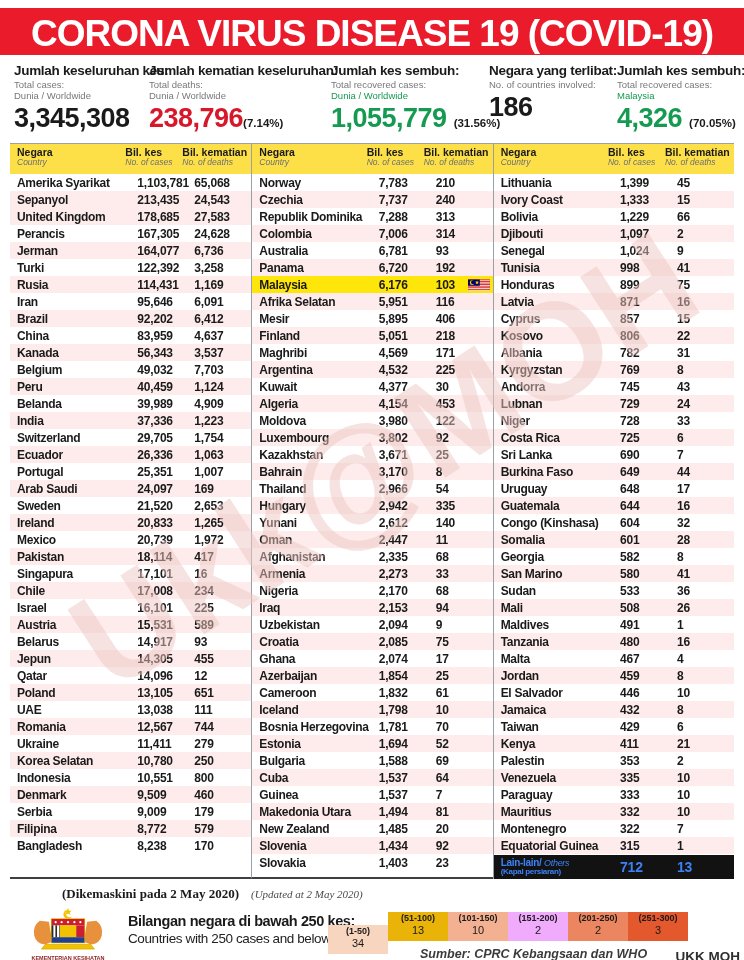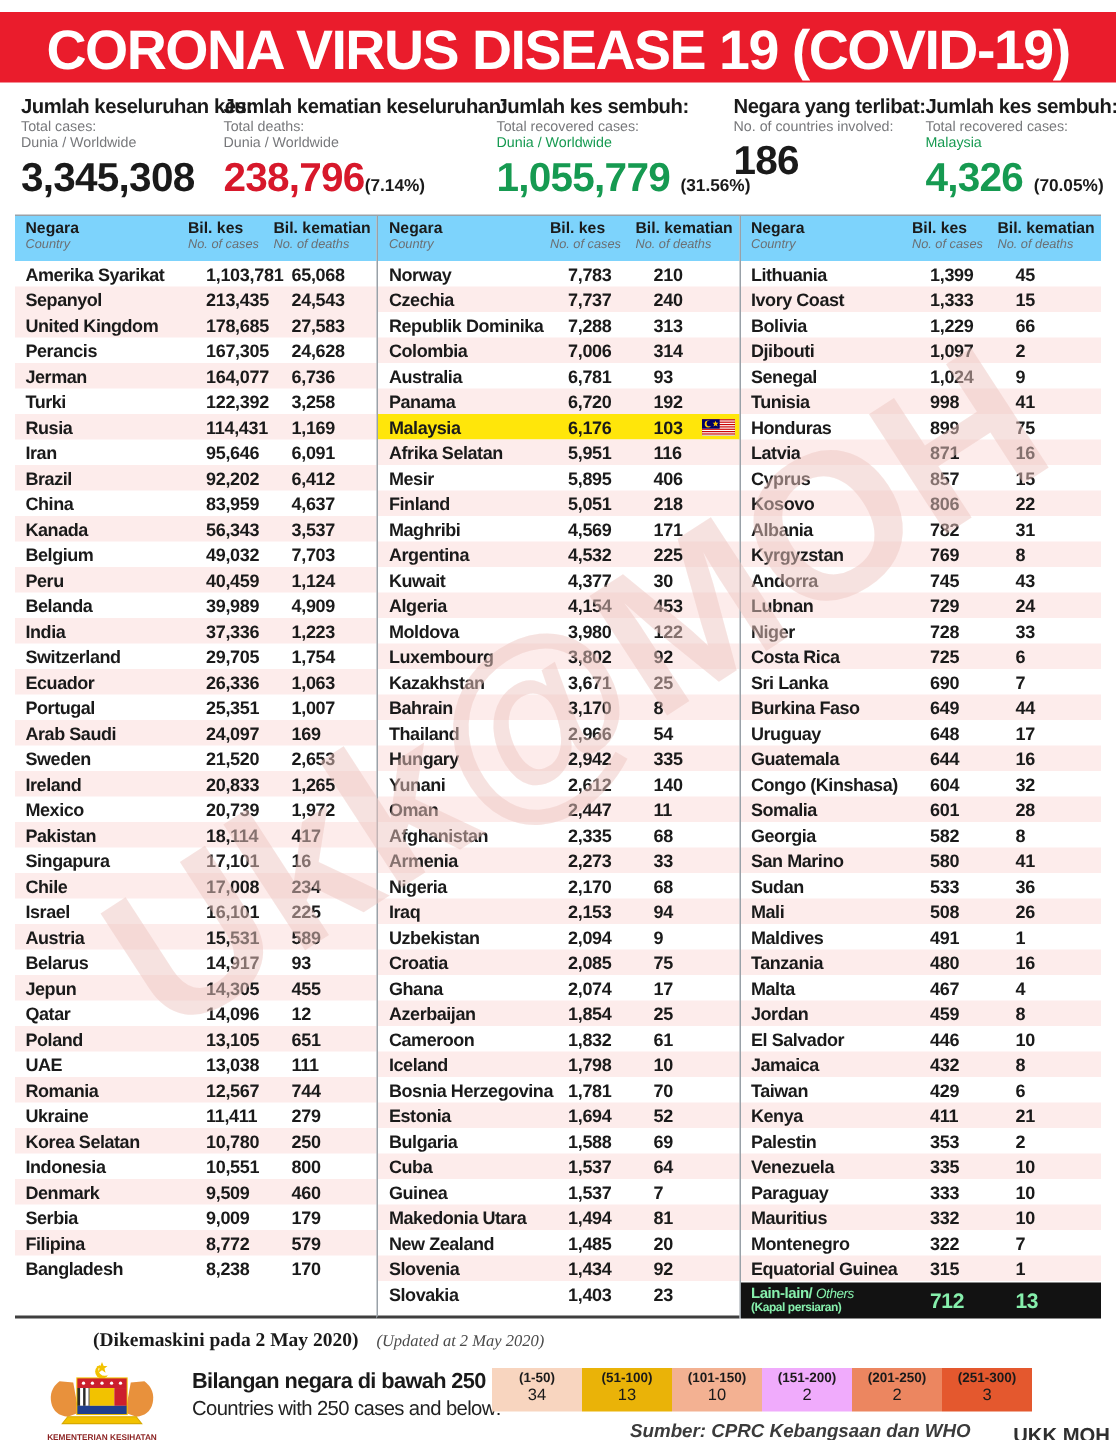--- a/index.html
+++ b/index.html
@@ -20,35 +20,35 @@
   .stat .val { font-size:27px; font-weight:800; letter-spacing:-0.5px; margin-top:2px; white-space:nowrap; }
   .stat .val .pct { font-size:11.5px; font-weight:800; color:#1a1a1a; letter-spacing:0; }
   .val-black { color:#1a1a1a; } .val-red { color:#d7182b; } .val-green { color:#169a51; }
   .w1{width:135px}.w2{width:182px}.w3{width:158px}.w4{width:128px}.w5{width:127px}
 
   
   .tablewrap { margin:6px 10px 0 10px; display:flex; position:relative; border-top:1px solid #99a1a8; }
   .tgroup { width:33.333%; }
   .tgroup + .tgroup { border-left:1px solid #99a1a8; }
   .tgroup.b12 { border-bottom:2.5px solid #3f3f3f; }
-  .thead { height:30px; background:#7dd3fc; display:flex; padding:3px 7px 0 7px;justify-content:space-between; }
+  .thead { height:30px; background:#fde047; display:flex; padding:3px 7px 0 7px;justify-content:space-between; }
   .thead .hc { line-height:1.05; }
   .thead .h-country { flex:1; }
   .thead .h-cases { width:57px; margin-left:-12px; }
   .thead .h-deaths { width:62px; }
   .thead .t1 { font-size:10.5px; font-weight:800; white-space:nowrap; }
   .thead .t2 { font-size:8.5px; font-style:italic; color:#6b6f73; white-space:nowrap; }
   .trow { height:17px; display:flex; align-items:center; padding:0 7px; font-weight:700; font-size:12px; }
   .trow.alt { background:#fdeceb; }
   .trow .cn { flex:1; white-space:nowrap; letter-spacing:-0.3px; overflow:visible; }
   .trow .cv { width:57px; white-space:nowrap; letter-spacing:-0.2px; }
   .trow .cd { width:50px; white-space:nowrap; letter-spacing:-0.2px; position:relative; }
   .trow.hl { background:#ffe60a; }
   .trow.hl .cd svg { position:absolute; right:-4px; top:50%; transform:translateY(-50%); }
-  .trow.others { background:#121212; color:#86efac; height:24px; margin-top:1px;align-items:center; }
+  .trow.others { background:#121212; color:#3b82f6; height:24px; margin-top:1px;align-items:center; }
   .trow.others .cn { line-height:1; }
   .trow.others .o1 { font-size:10px; font-weight:800; }
   .trow.others .o1 em { font-style:italic; font-weight:400; font-size:9px; }
   .trow.others .o2 { font-size:8px; font-weight:700; }
   .trow.others .cv, .trow.others .cd { font-size:14px; font-weight:800; }
 
   .watermark { position:absolute; left:20px; top:240px; width:700px; text-align:center;
     font-size:138px; font-weight:800; color:#eec7c2; opacity:.5; transform:rotate(-33deg);
     transform-origin:center; pointer-events:none; z-index:5; white-space:nowrap; }
 
@@ -830,21 +830,21 @@
     <div class="ministry">
       <div>KEMENTERIAN KESIHATAN</div>
 
     </div>
   </div>
   <div class="ftitle">
     <div class="f1">Bilangan negara di bawah 250 kes:</div>
     <div class="f2">Countries with 250 cases and below:</div>
   </div>
   <div class="legend">
-      <div class="lcell" style="background: rgb(248, 213, 191);">
+      <div class="lcell" style="background: rgb(248, 213, 191); margin-top: 13px;">
         <div class="r">(1-50)</div>
         <div class="n">34</div>
       </div>
       <div class="lcell" style="background: #eab308;">
         <div class="r">(51-100)</div>
         <div class="n">13</div>
       </div>
       <div class="lcell" style="background: rgb(243, 177, 146);">
         <div class="r">(101-150)</div>
         <div class="n">10</div>

